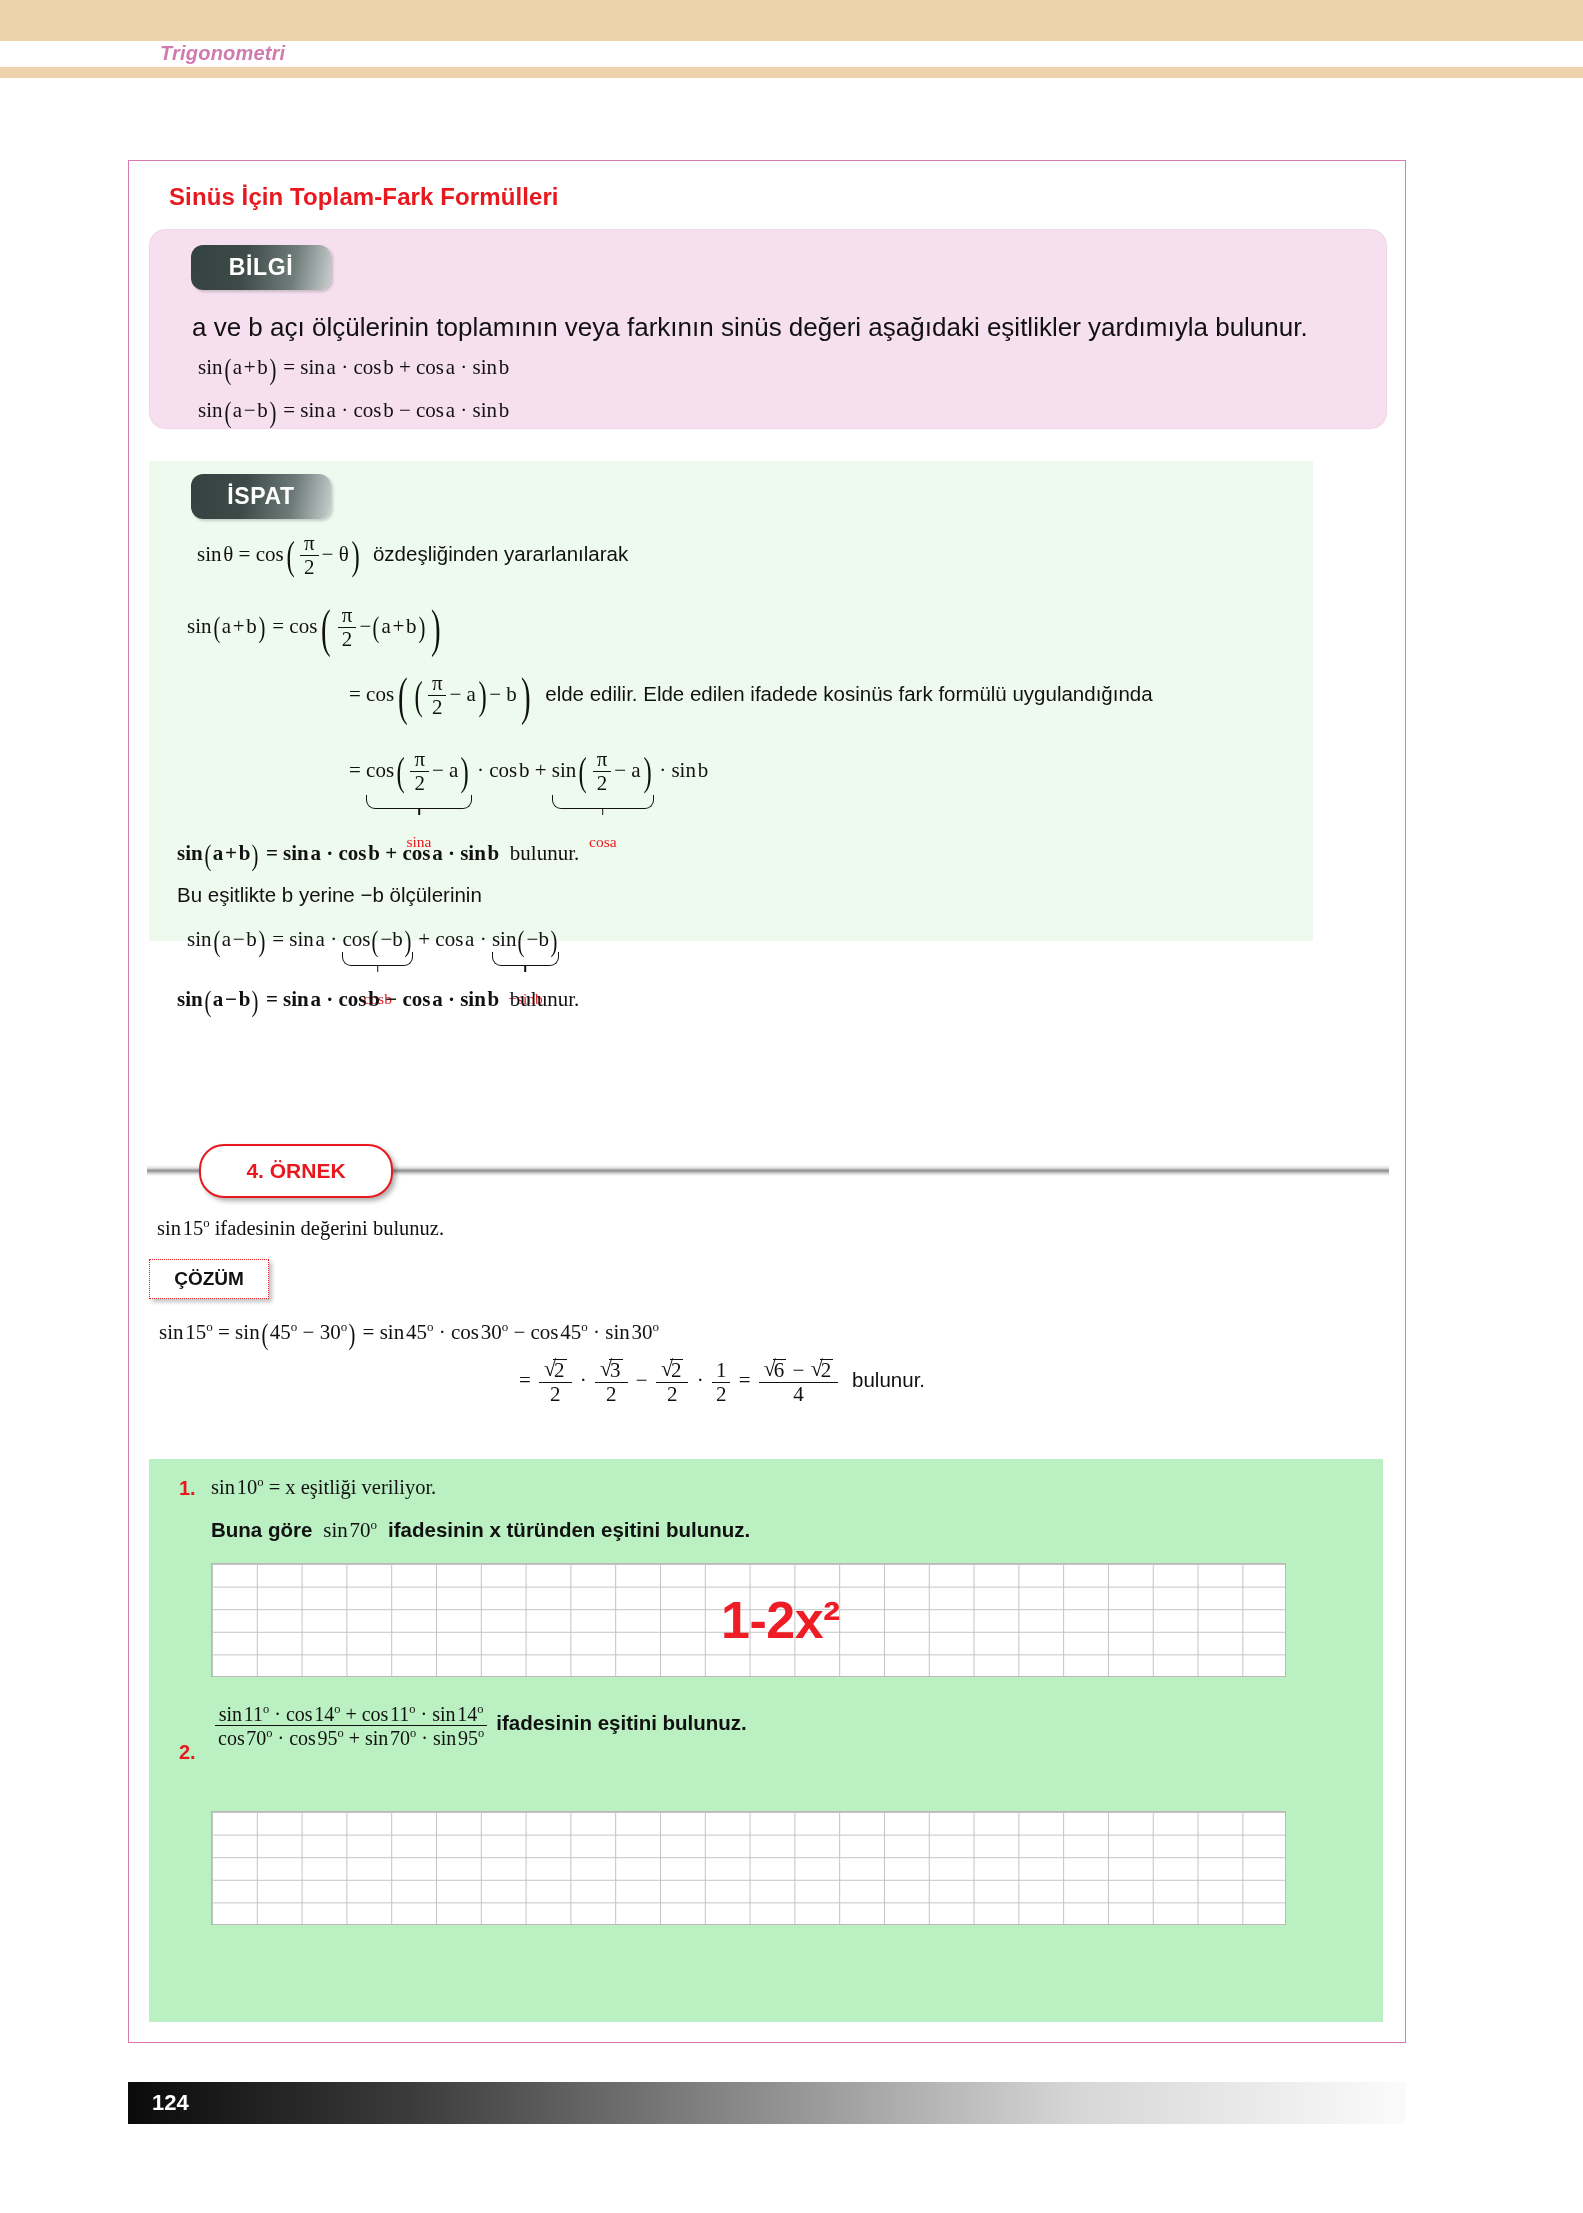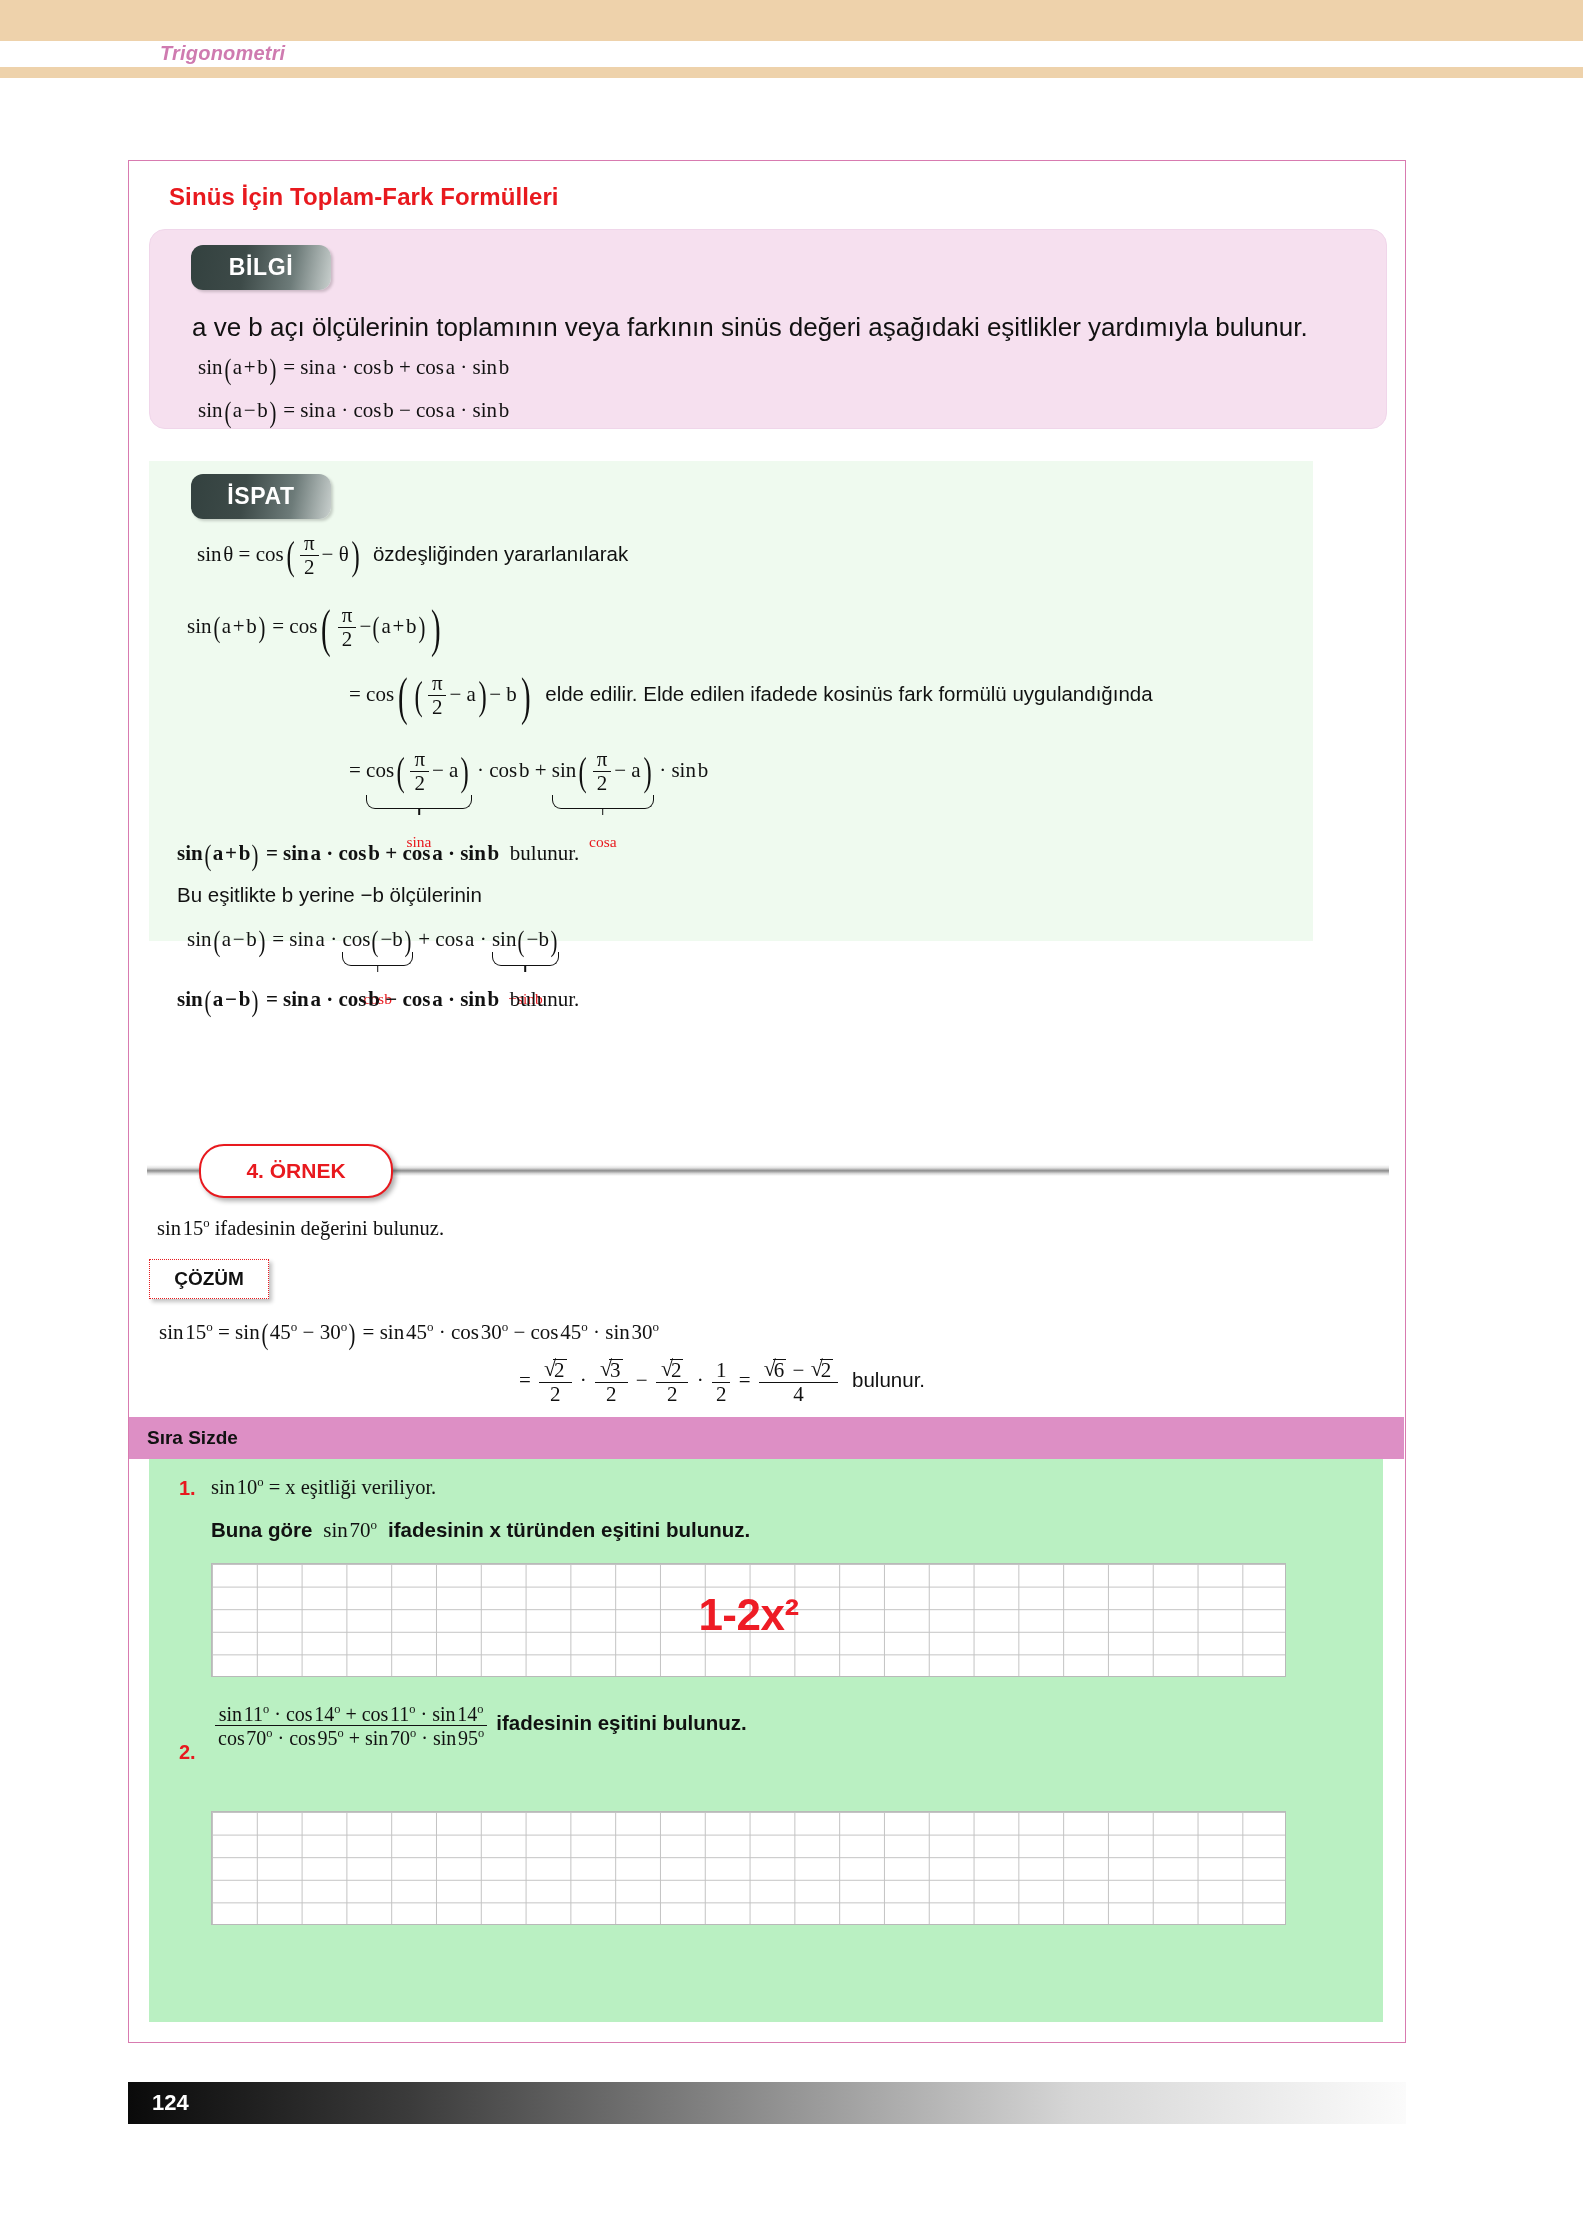--- a/index.html
+++ b/index.html
@@ -267,39 +267,36 @@
         <span class="num">1</span>
         <span class="den">2</span>
       </span>
     = <span class="frac">
         <span class="num"><span class="sqrt"><span>6</span></span> − <span class="sqrt"><span>2</span></span></span>
         <span class="den">4</span>
       </span>
     <span class="mfn" style="font-size:20.5px;">&nbsp;bulunur.</span>
   </div>
 
-  <div class="sira-header">
-    <span>Sıra Sizde</span>
-  </div>
 
   <div class="sira-body">
 
     <div class="q-num" style="left:30px;top:18px;">1.</div>
     <div class="q-text m" style="left:62px;top:16px;">
       sin 10<sup style="font-size:.62em;">o</sup> = x eşitliği veriliyor.
     </div>
     <div class="q-text" style="left:62px;top:58px;">
       <b>Buna göre</b>
       <span class="m">&nbsp;sin 70<sup style="font-size:.62em;">o</sup>&nbsp;</span>
       <b>ifadesinin x türünden eşitini bulunuz.</b>
     </div>
 
     <div class="grid-area" style="left:62px;top:104px;width:1075px;height:114px;">
       <div class="gridlines"></div>
-      <div class="hand-answer" style="top:26px;font-size:44px;">1-2x²</div>
+      <div class="hand-answer" style="top:26px;font-size:52px;margin-left:32px;">1-2x²</div>
     </div>
 
     <div class="q-num" style="left:30px;top:282px;">2.</div>
 
     <div class="q-text m" style="left:62px;top:244px;">
       <span class="frac" style="font-size:20px;">
         <span class="num">sin 11<sup style="font-size:.62em;">o</sup> · cos 14<sup style="font-size:.62em;">o</sup> + cos 11<sup style="font-size:.62em;">o</sup> · sin 14<sup style="font-size:.62em;">o</sup></span>
         <span class="den">cos 70<sup style="font-size:.62em;">o</sup> · cos 95<sup style="font-size:.62em;">o</sup> + sin 70<sup style="font-size:.62em;">o</sup> · sin 95<sup style="font-size:.62em;">o</sup></span>
       </span>
       <b class="mfn" style="font-size:20.5px;">ifadesinin eşitini bulunuz.</b>

